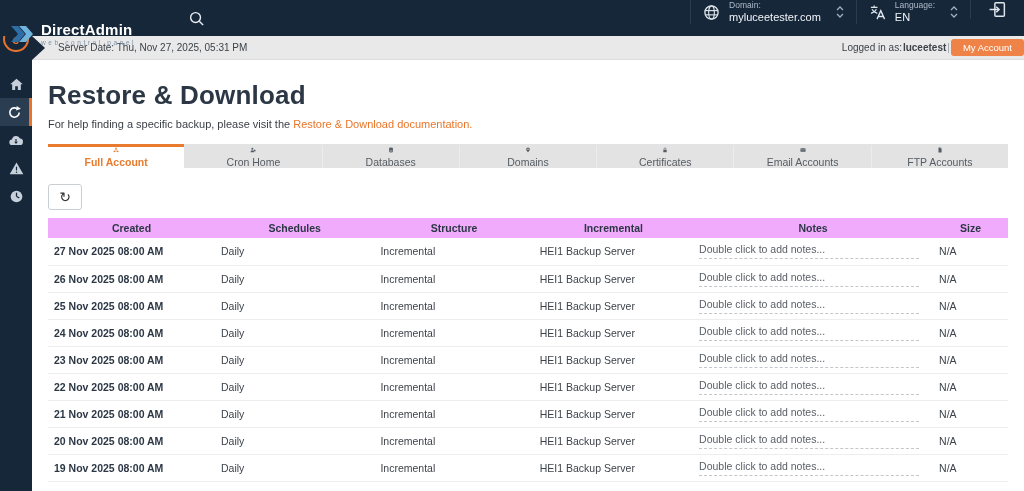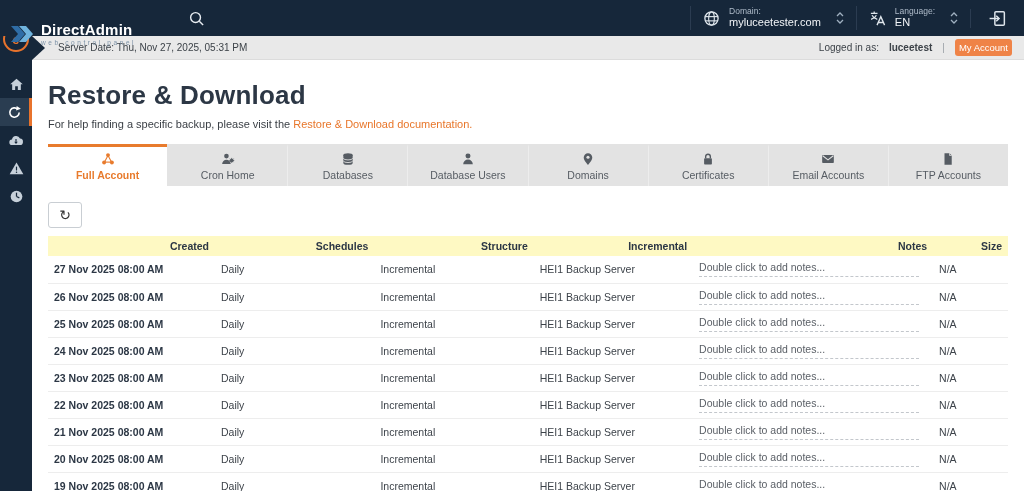--- a/index.html
+++ b/index.html
@@ -8,75 +8,75 @@
 
   
   .navbar { position:absolute; top:0; left:0; width:1024px; height:36px; background:#16273a;
             display:flex; align-items:center; z-index:5; }
   .brand { display:flex; align-items:center; gap:7px; margin-left:10px; cursor:pointer;margin-top:32px; }
   .brand-chevrons { display:block; }
   .brand-text { display:flex; flex-direction:column; line-height:1; }
   .brand-name { color:#fff; font-weight:bold; font-size:15px; letter-spacing:.2px; }
   .brand-tagline { color:#7b91a6; font-size:6.5px; letter-spacing:2.6px; margin-top:3px; text-transform:lowercase; }
   .nav-search { margin-left:52px; background:none; border:none; cursor:pointer; display:flex; align-items:center; }
-  .nav-right { margin-left:auto; display:flex; height:100%; align-items:center; }
+  .nav-right { margin-left:auto; display:flex; height:100%; align-items:flex-start; }
   .nav-sel { display:flex; align-items:center; gap:9px; padding:0 12px; border-left:1px solid #2b3c51; cursor:pointer; }
   .nav-sel-txt { display:flex; flex-direction:column; line-height:1.25; }
   .nav-sel-label { font-size:8.5px; color:#aebbc9; }
   .nav-sel-value { font-size:11px; color:#f2f5f8; }
   .stepper { display:flex; flex-direction:column; gap:2px; margin-left:6px; }
   .nav-logout { display:flex; align-items:center; justify-content:center; width:54px; border-left:1px solid #2b3c51;
                 background:none; border-top:none; border-right:none; border-bottom:none; cursor:pointer; }
 
   
   .statusbar { position:absolute; top:36px; left:0; width:1024px; height:24px; background:#e9e9e9;
                border-bottom:1px solid #dcdcdc; display:flex; align-items:center; z-index:3; }
   .status-notch { position:absolute; left:0; top:0; width:46px; height:24px; background:#16273a;
                   clip-path:polygon(0 0, 32px 0, 45px 12px, 32px 24px, 0 24px); }
   .server-date { margin-left:58px; font-size:10px; color:#3c4248; }
-  .status-right { margin-left:auto; margin-right:12px; display:flex; align-items:center; gap:10px; font-size:10px; color:#3c4248; }
+  .status-right { margin-left:auto; margin-right:0; display:flex; align-items:center; gap:1px; font-size:10px; color:#3c4248; }
   .status-user { font-weight:bold; }
   .status-div { color:#9aa0a6; }
   .btn-my-account { background:#ef8347; color:#fff; font-size:9.5px; border:none; border-radius:3px;
-                    padding:3px 4px; cursor:pointer; font-family:inherit; }
+                    padding:3px 12px; cursor:pointer; font-family:inherit; }
 
   
   .sidebar { position:absolute; top:36px; left:0; width:32px; height:455px; background:#16273a; z-index:4; }
   .side-logo { position:absolute; left:3px; top:-10px; width:26px; height:26px; border-radius:50%;
                background:#16273a; border:2px solid #e8732c; display:flex; align-items:center; justify-content:center;
                color:#e8732c; font-size:13px; font-weight:bold; font-style:italic; cursor:pointer; z-index:6; }
   .side-nav { margin-top:34px; display:flex; flex-direction:column; }
   .side-item { width:32px; height:28px; display:flex; align-items:center; justify-content:center;
                color:#c6d0da; cursor:pointer; }
   .side-item.active { background:#2a3d51; border-right:3px solid #e8732c; color:#ffffff; }
 
   
   .main { position:absolute; top:60px; left:32px; width:992px; height:431px; background:#fff; padding:0 16px; }
   .page-title { margin-top:20px; font-size:26px; font-weight:600; color:#2c3745; letter-spacing:.2px; }
   .page-help { margin-top:7px; font-size:11px; color:#3a3f45; }
   .page-help a { color:#e8762a; text-decoration:none; cursor:pointer; }
 
   
-  .tabs { display:flex; margin-top:14px; height:42px; }
+  .tabs { display:flex; margin-top:14px; height:24px; }
   .tab { flex:1; background:#e3e3e3; border-top:3px solid #e3e3e3; display:flex; flex-direction:column;
          align-items:center; justify-content:center; gap:3px; cursor:pointer; color:#565c63; }
   .tab + .tab { border-left:1px solid #ededed; }
   .tab-label { font-size:10.5px; }
   .tab.active { background:#fff; border-top:3px solid #e87b2d; border-left-color:#fff; color:#e87b2d; font-weight:bold; }
   .tab.active + .tab { border-left-color:#e3e3e3; }
   .tab svg { display:block; }
 
   
   .btn-refresh { margin-top:16px; width:34px; height:26px; background:#fff; border:1px solid #c9ced3;
                  border-radius:3px; cursor:pointer; display:flex; align-items:center; justify-content:center;
                  font-size:14px; color:#333; }
 
   
   table { width:100%; border-collapse:collapse; margin-top:8px; table-layout:fixed; }
-  thead th { background:#fef9c3; font-size:10.5px; font-weight:bold; color:#2c3745; text-align:right;
+  thead th { background:#f0abfc; font-size:10.5px; font-weight:bold; color:#2c3745; text-align:center;
              padding:4px 6px; height:20px; }
   tbody td { font-size:10.5px; color:#3d434a; padding:2px 6px; height:27px; border-bottom:1px solid #ededed;
              vertical-align:middle; }
   td.cell-created { font-weight:bold; color:#2c3745; }
   .notes-text { display:block; color:#5a5f66; border-bottom:1px dashed #c3c7cc; padding-bottom:3px;
                 width:calc(100% - 8px); cursor:text; }
 </style>
 </head>
 <body>
 
@@ -229,27 +229,20 @@
         <span class="tab-label">Cron Home</span>
       </div>
       <div class="tab">
         <svg width="14" height="14" viewBox="0 0 18 18">
           <path d="M3 4 V14 a6 2.4 0 0 0 12 0 V4" fill="currentColor"></path>
           <ellipse cx="9" cy="4" rx="6" ry="2.4" fill="currentColor"></ellipse>
           <path d="M3 7.8 a6 2.4 0 0 0 12 0" fill="none" stroke="#e3e3e3" stroke-width="1.1"></path>
           <path d="M3 11.2 a6 2.4 0 0 0 12 0" fill="none" stroke="#e3e3e3" stroke-width="1.1"></path>
         </svg>
         <span class="tab-label">Databases</span>
-      </div>
-      <div class="tab">
-        <svg width="14" height="14" viewBox="0 0 18 18">
-          <circle cx="9" cy="5.2" r="3.2" fill="currentColor"></circle>
-          <path d="M2.8 15.8 a6.2 6.2 0 0 1 12.4 0 Z" fill="currentColor"></path>
-        </svg>
-        <span class="tab-label">Database Users</span>
       </div>
       <div class="tab">
         <svg width="14" height="14" viewBox="0 0 18 18">
           <path d="M9 1.5 a5.5 5.5 0 0 1 5.5 5.5 c0 4 -5.5 9.5 -5.5 9.5 S3.5 11 3.5 7 A5.5 5.5 0 0 1 9 1.5 Z" fill="currentColor"></path>
           <circle cx="9" cy="6.8" r="2" fill="#e3e3e3"></circle>
         </svg>
         <span class="tab-label">Domains</span>
       </div>
       <div class="tab">
         <svg width="14" height="14" viewBox="0 0 18 18">

